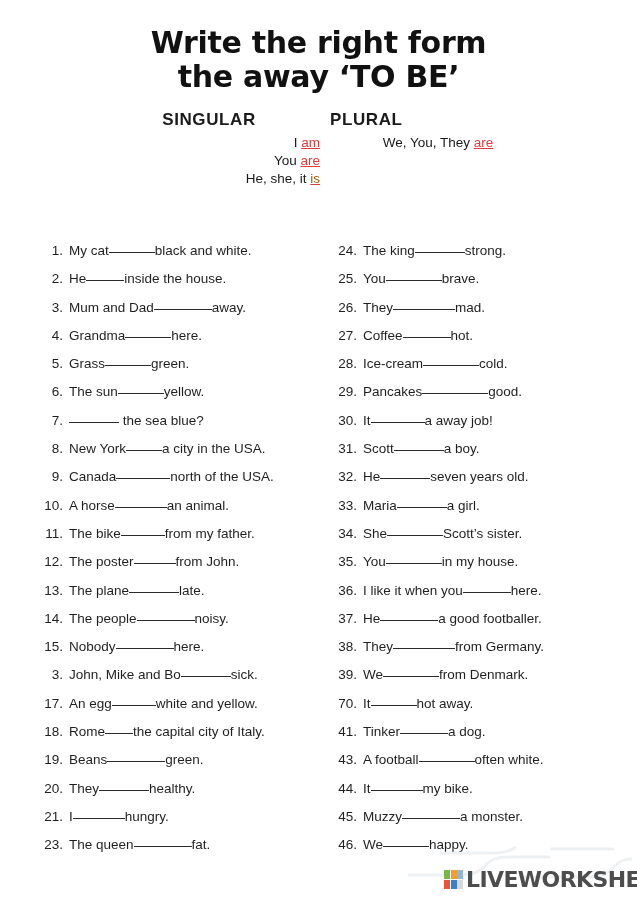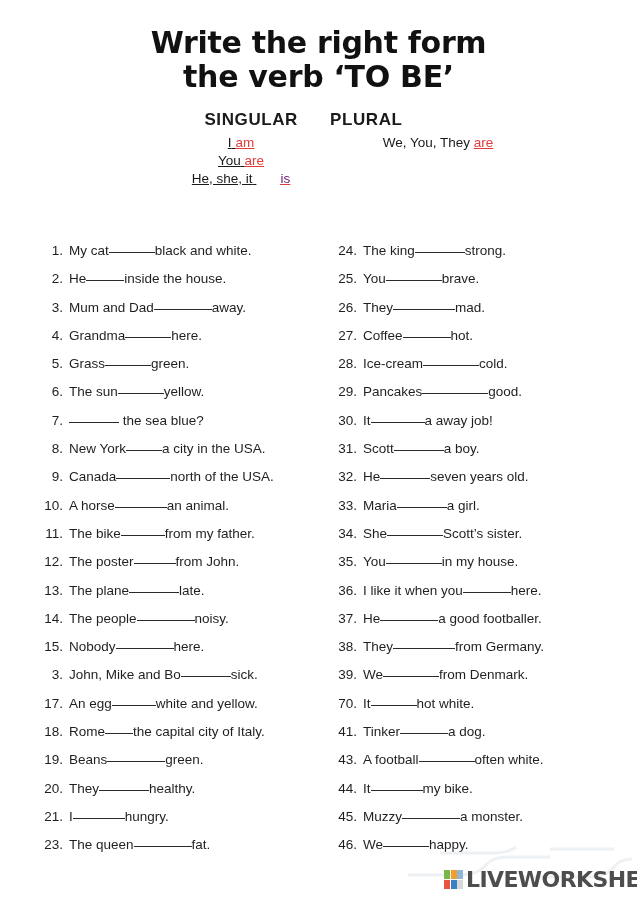--- a/index.html
+++ b/index.html
@@ -46,30 +46,30 @@
   .person-col.plural   { left: 330px; width: 230px; }
 
   .person-heading {
     font-size: 17px;
     font-weight: bold;
     letter-spacing: 0.6px;
     color: #1a1a1a;
     text-align: center;
     margin-bottom: 4px;
   }
-  .person-col.singular .person-heading { text-align: right; padding-right: 22px; }
+  .person-col.singular .person-heading { text-align: center; padding-right: 22px; }
   .person-col.plural   .person-heading { text-align: left; padding-right: 18px; }
 
   .person-line {
     font-size: 13.5px;
     line-height: 18px;
     color: #1a1a1a;
     white-space: nowrap;
   }
-  .person-col.singular .person-line { text-align: center; padding-left: 42px; text-decoration: underline; }
+  .person-col.singular .person-line { text-align: right; padding-left: 42px; }
   .person-col.plural   .person-line { text-align: center; padding-right: 14px; }
 
   .be {
     color: #e23b3b;
     text-decoration: underline;
     text-decoration-color: #e23b3b;
     text-underline-offset: 1px;
   }
 
   
@@ -152,38 +152,38 @@
     letter-spacing: -0.6px;
     color: #4d4d4d;
     line-height: 19px;
   }
 </style>
 </head>
 <body>
 
 <div class="title-block">
   <div class="title-line">Write the right form</div>
-  <div class="title-line">the verb ‘TO BE’</div>
+  <div class="title-line">the away ‘TO BE’</div>
 </div>
 
 <div class="persons">
 
   <div class="person-col singular">
     <div class="person-heading">SINGULAR</div>
     <div class="person-line">
       <span>I</span>
       <span class="be" style="color: rgb(226, 59, 59); text-decoration-color: rgb(226, 59, 59);">am</span>
     </div>
     <div class="person-line">
       <span>You</span>
       <span class="be" style="color: rgb(226, 59, 59); text-decoration-color: rgb(226, 59, 59);">are</span>
     </div>
     <div class="person-line">
       <span>He, she, it</span>
-      <span class="be" style="color: #701a75; text-decoration-color: rgb(226, 59, 59); margin-left: 24px;">is</span>
+      <span class="be" style="color: #a16207; text-decoration-color: rgb(226, 59, 59);">is</span>
     </div>
   </div>
 
   <div class="person-col plural">
     <div class="person-heading">PLURAL</div>
     <div class="person-line">
       <span>We, You, They</span>
       <span class="be" style="color: rgb(226, 59, 59); text-decoration-color: rgb(226, 59, 59);">are</span>
     </div>
   </div>
@@ -341,21 +341,21 @@
       <div class="q">
         <span class="q-num">38.</span>
         <span class="q-text"><span>They</span><span class="blank" style="width: 62px;"></span><span>from Germany.</span></span>
       </div>
       <div class="q">
         <span class="q-num">39.</span>
         <span class="q-text"><span>We</span><span class="blank" style="width: 56px;"></span><span>from Denmark.</span></span>
       </div>
       <div class="q">
         <span class="q-num">70.</span>
-        <span class="q-text"><span>It</span><span class="blank" style="width: 46px;"></span><span>hot white.</span></span>
+        <span class="q-text"><span>It</span><span class="blank" style="width: 46px;"></span><span>hot away.</span></span>
       </div>
       <div class="q">
         <span class="q-num">41.</span>
         <span class="q-text"><span>Tinker</span><span class="blank" style="width: 48px;"></span><span>a dog.</span></span>
       </div>
       <div class="q">
         <span class="q-num">43.</span>
         <span class="q-text"><span>A football</span><span class="blank" style="width: 56px;"></span><span>often white.</span></span>
       </div>
       <div class="q">

